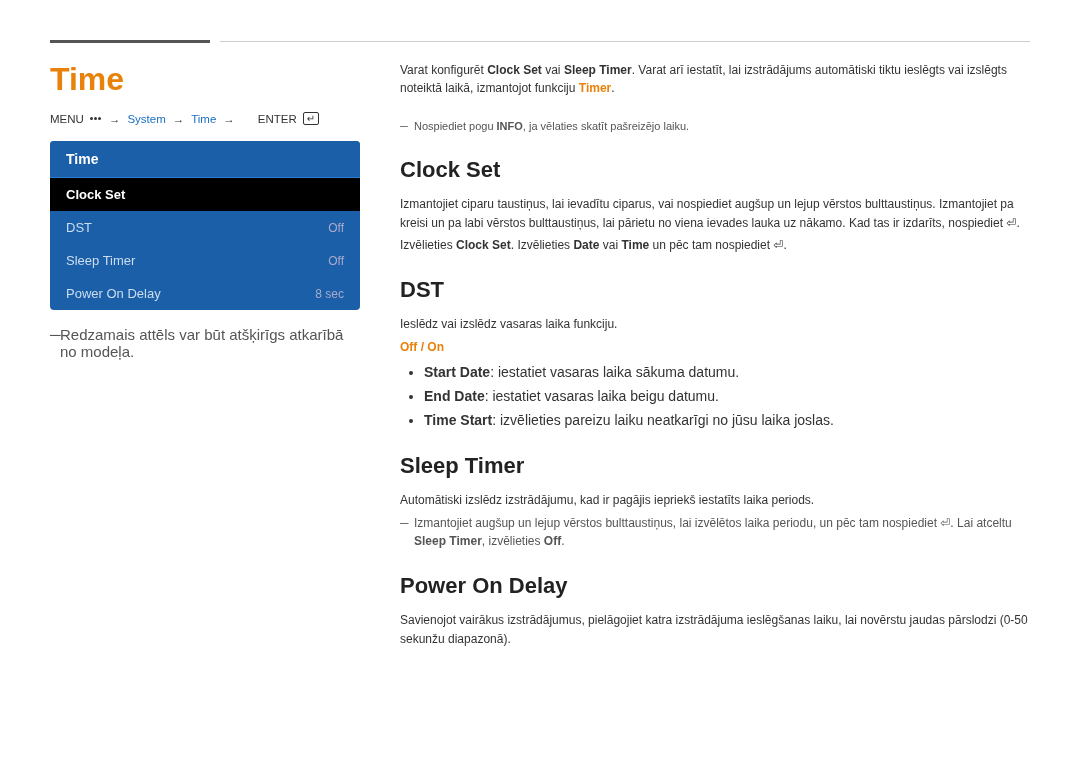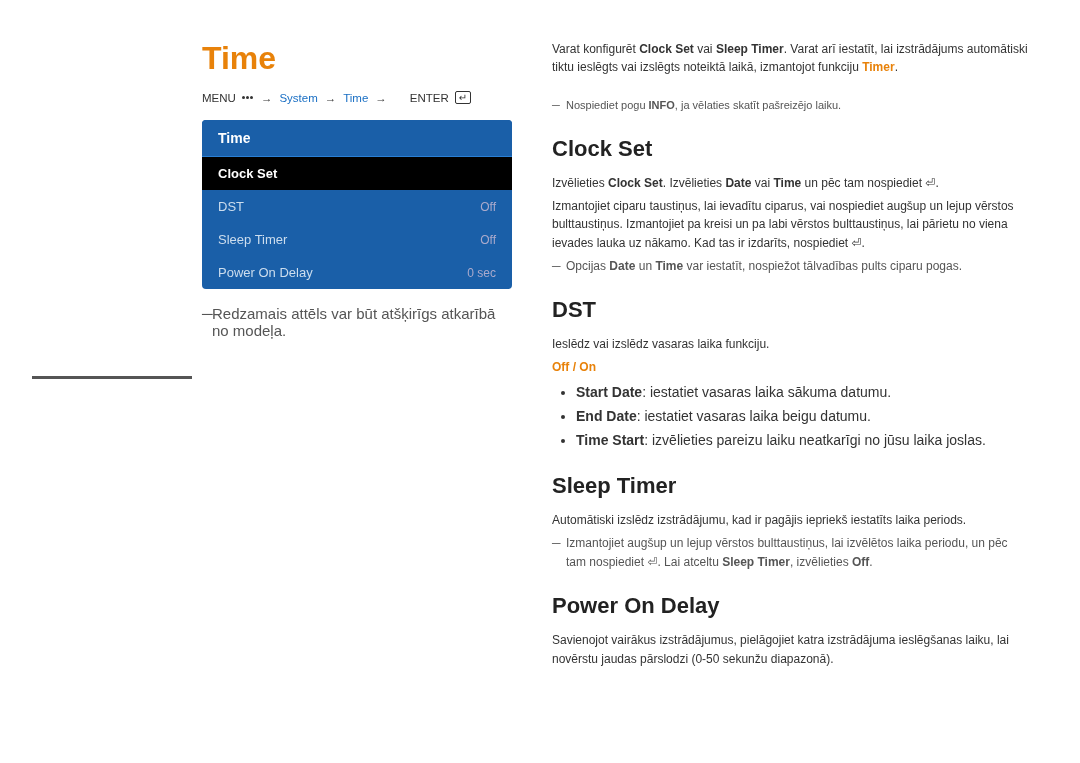--- a/index.html
+++ b/index.html
@@ -8,23 +8,23 @@
       height: 763px;
       background: #ffffff;
       font-family: 'Arial', sans-serif;
       font-size: 13px;
       color: #333;
       overflow: hidden;
     }
 
     .page-container {
       display: flex;
-      flex-direction: row;
+      flex-direction: column;
       height: 100%;
-      padding: 40px 50px 30px 32px;
+      padding: 40px 50px 30px 50px;
     }
 
     
     .top-line {
       display: flex;
       align-items: center;
       margin-bottom: 18px;
     }
     .top-line .line-left {
       width: 160px;
@@ -232,45 +232,42 @@
           <span class="item-value">Off</span>
         </div>
 
         <div class="menu-item">
           <span class="item-label">Sleep Timer</span>
           <span class="item-value">Off</span>
         </div>
 
         <div class="menu-item">
           <span class="item-label">Power On Delay</span>
-          <span class="item-value">0 sec</span>
+          <span class="item-value">8 sec</span>
         </div>
       </div>
 
       <div class="left-note">Redzamais attēls var būt atšķirīgs atkarībā no modeļa.</div>
     </div>
 
     <div class="right-panel">
       <p class="intro-text">
         Varat konfigurēt <strong>Clock Set</strong> vai <strong>Sleep Timer</strong>. Varat arī iestatīt, lai izstrādājums automātiski tiktu ieslēgts vai izslēgts noteiktā laikā, izmantojot funkciju <span class="highlight-orange">Timer</span>.
       </p>
       <p class="intro-note">
         Nospiediet pogu <strong>INFO</strong>, ja vēlaties skatīt pašreizējo laiku.
       </p>
 
       <div class="section-body">
         <div class="section-title">Clock Set</div>
         <p>
-          Izvēlieties <strong>Clock Set</strong>. Izvēlieties <strong>Date</strong> vai <strong>Time</strong> un pēc tam nospiediet ⏎.
+          Izmantojiet ciparu taustiņus, lai ievadītu ciparus, vai nospiediet augšup un lejup vērstos bulttaustiņus. Izmantojiet pa kreisi un pa labi vērstos bulttaustiņus, lai pārietu no viena ievades lauka uz nākamo. Kad tas ir izdarīts, nospiediet ⏎.
         </p>
         <p>
-          Izmantojiet ciparu taustiņus, lai ievadītu ciparus, vai nospiediet augšup un lejup vērstos bulttaustiņus. Izmantojiet pa kreisi un pa labi vērstos bulttaustiņus, lai pārietu no viena ievades lauka uz nākamo. Kad tas ir izdarīts, nospiediet ⏎.
-        </p>
-        <p class="section-note">
-          Opcijas <strong>Date</strong> un <strong>Time</strong> var iestatīt, nospiežot tālvadības pults ciparu pogas.
+          Izvēlieties <strong>Clock Set</strong>. Izvēlieties <strong>Date</strong> vai <strong>Time</strong> un pēc tam nospiediet ⏎.
         </p>
       </div>
 
       <div class="section-body">
         <div class="section-title">DST</div>
         <p>Ieslēdz vai izslēdz vasaras laika funkciju.</p>
         <p class="highlight-orange">Off / On</p>
         <ul class="bullet-list">
           <li><strong>Start Date</strong>: iestatiet vasaras laika sākuma datumu.</li>
           <li><strong>End Date</strong>: iestatiet vasaras laika beigu datumu.</li>

